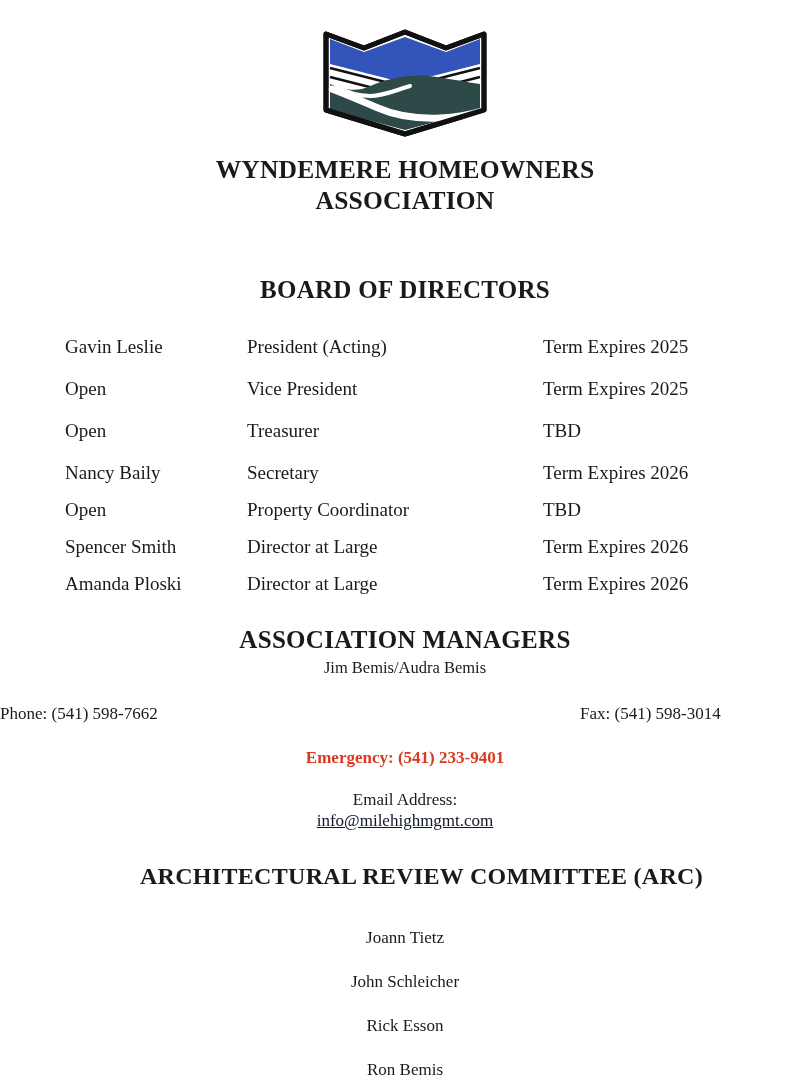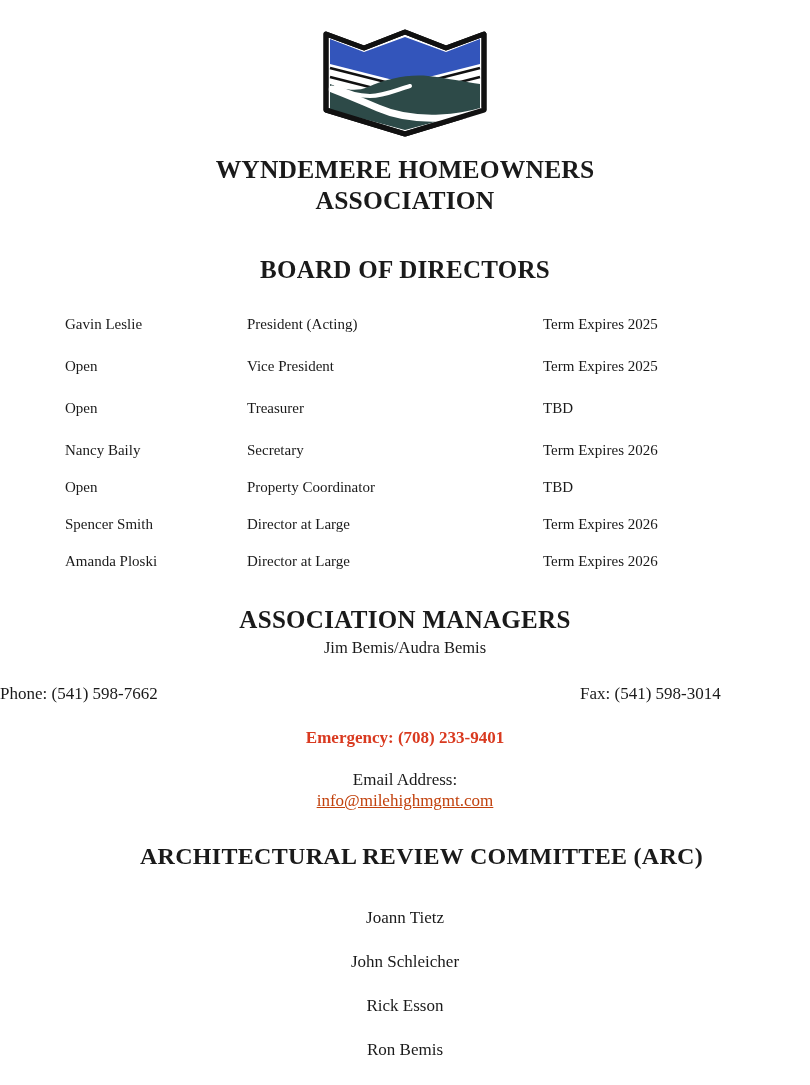--- a/index.html
+++ b/index.html
@@ -46,28 +46,28 @@
     margin-top: 16px;
     padding: 0 90px;
     box-sizing: border-box;
   }
   .section-title {
     text-align: center;
     font-weight: bold;
     font-size: 25px;
     letter-spacing: 0.3px;
   }
-  .board-title { margin-top: 40px; }
+  .board-title { margin-top: 60px; }
 
   
   .board {
     margin-top: 32px;
     width: 100%;
     border-collapse: collapse;
-    font-size: 15px;
+    font-size: 19px;
   }
   .board td {
     padding: 0;
     vertical-align: top;
     white-space: nowrap;
   }
   .board tr { height: 42px; }
   .board tr.tight { height: 37px; }
   .col-name  { width: 247px; padding-left: 65px !important; box-sizing: border-box; }
   .col-role  { width: 296px; }
@@ -200,25 +200,25 @@
   </table>
 
   <div class="section-title managers-title">ASSOCIATION MANAGERS</div>
   <div class="managers-names">Jim Bemis/Audra Bemis</div>
 
   <div class="contact-row">
     <div class="phone">Phone: (541) 598-7662</div>
     <div class="fax">Fax: (541) 598-3014</div>
   </div>
 
-  <div class="emergency" style="color: rgb(217, 58, 32);">Emergency: (708) 233-9401</div>
+  <div class="emergency" style="color: rgb(217, 58, 32);">Emergency: (541) 233-9401</div>
 
   <div class="email-label">Email Address:</div>
   <div class="email-link-row">
-    <span class="email-link" style="color: #c2410c;">info@milehighmgmt.com</span>
+    <span class="email-link" style="color: #0f172a;">info@milehighmgmt.com</span>
   </div>
 
   <div class="section-title arc-title">ARCHITECTURAL REVIEW COMMITTEE (ARC)</div>
   <div class="arc-list">
     <div class="arc-member">Joann Tietz</div>
     <div class="arc-member">John Schleicher</div>
     <div class="arc-member">Rick Esson</div>
     <div class="arc-member">Ron Bemis</div>
   </div>
 

